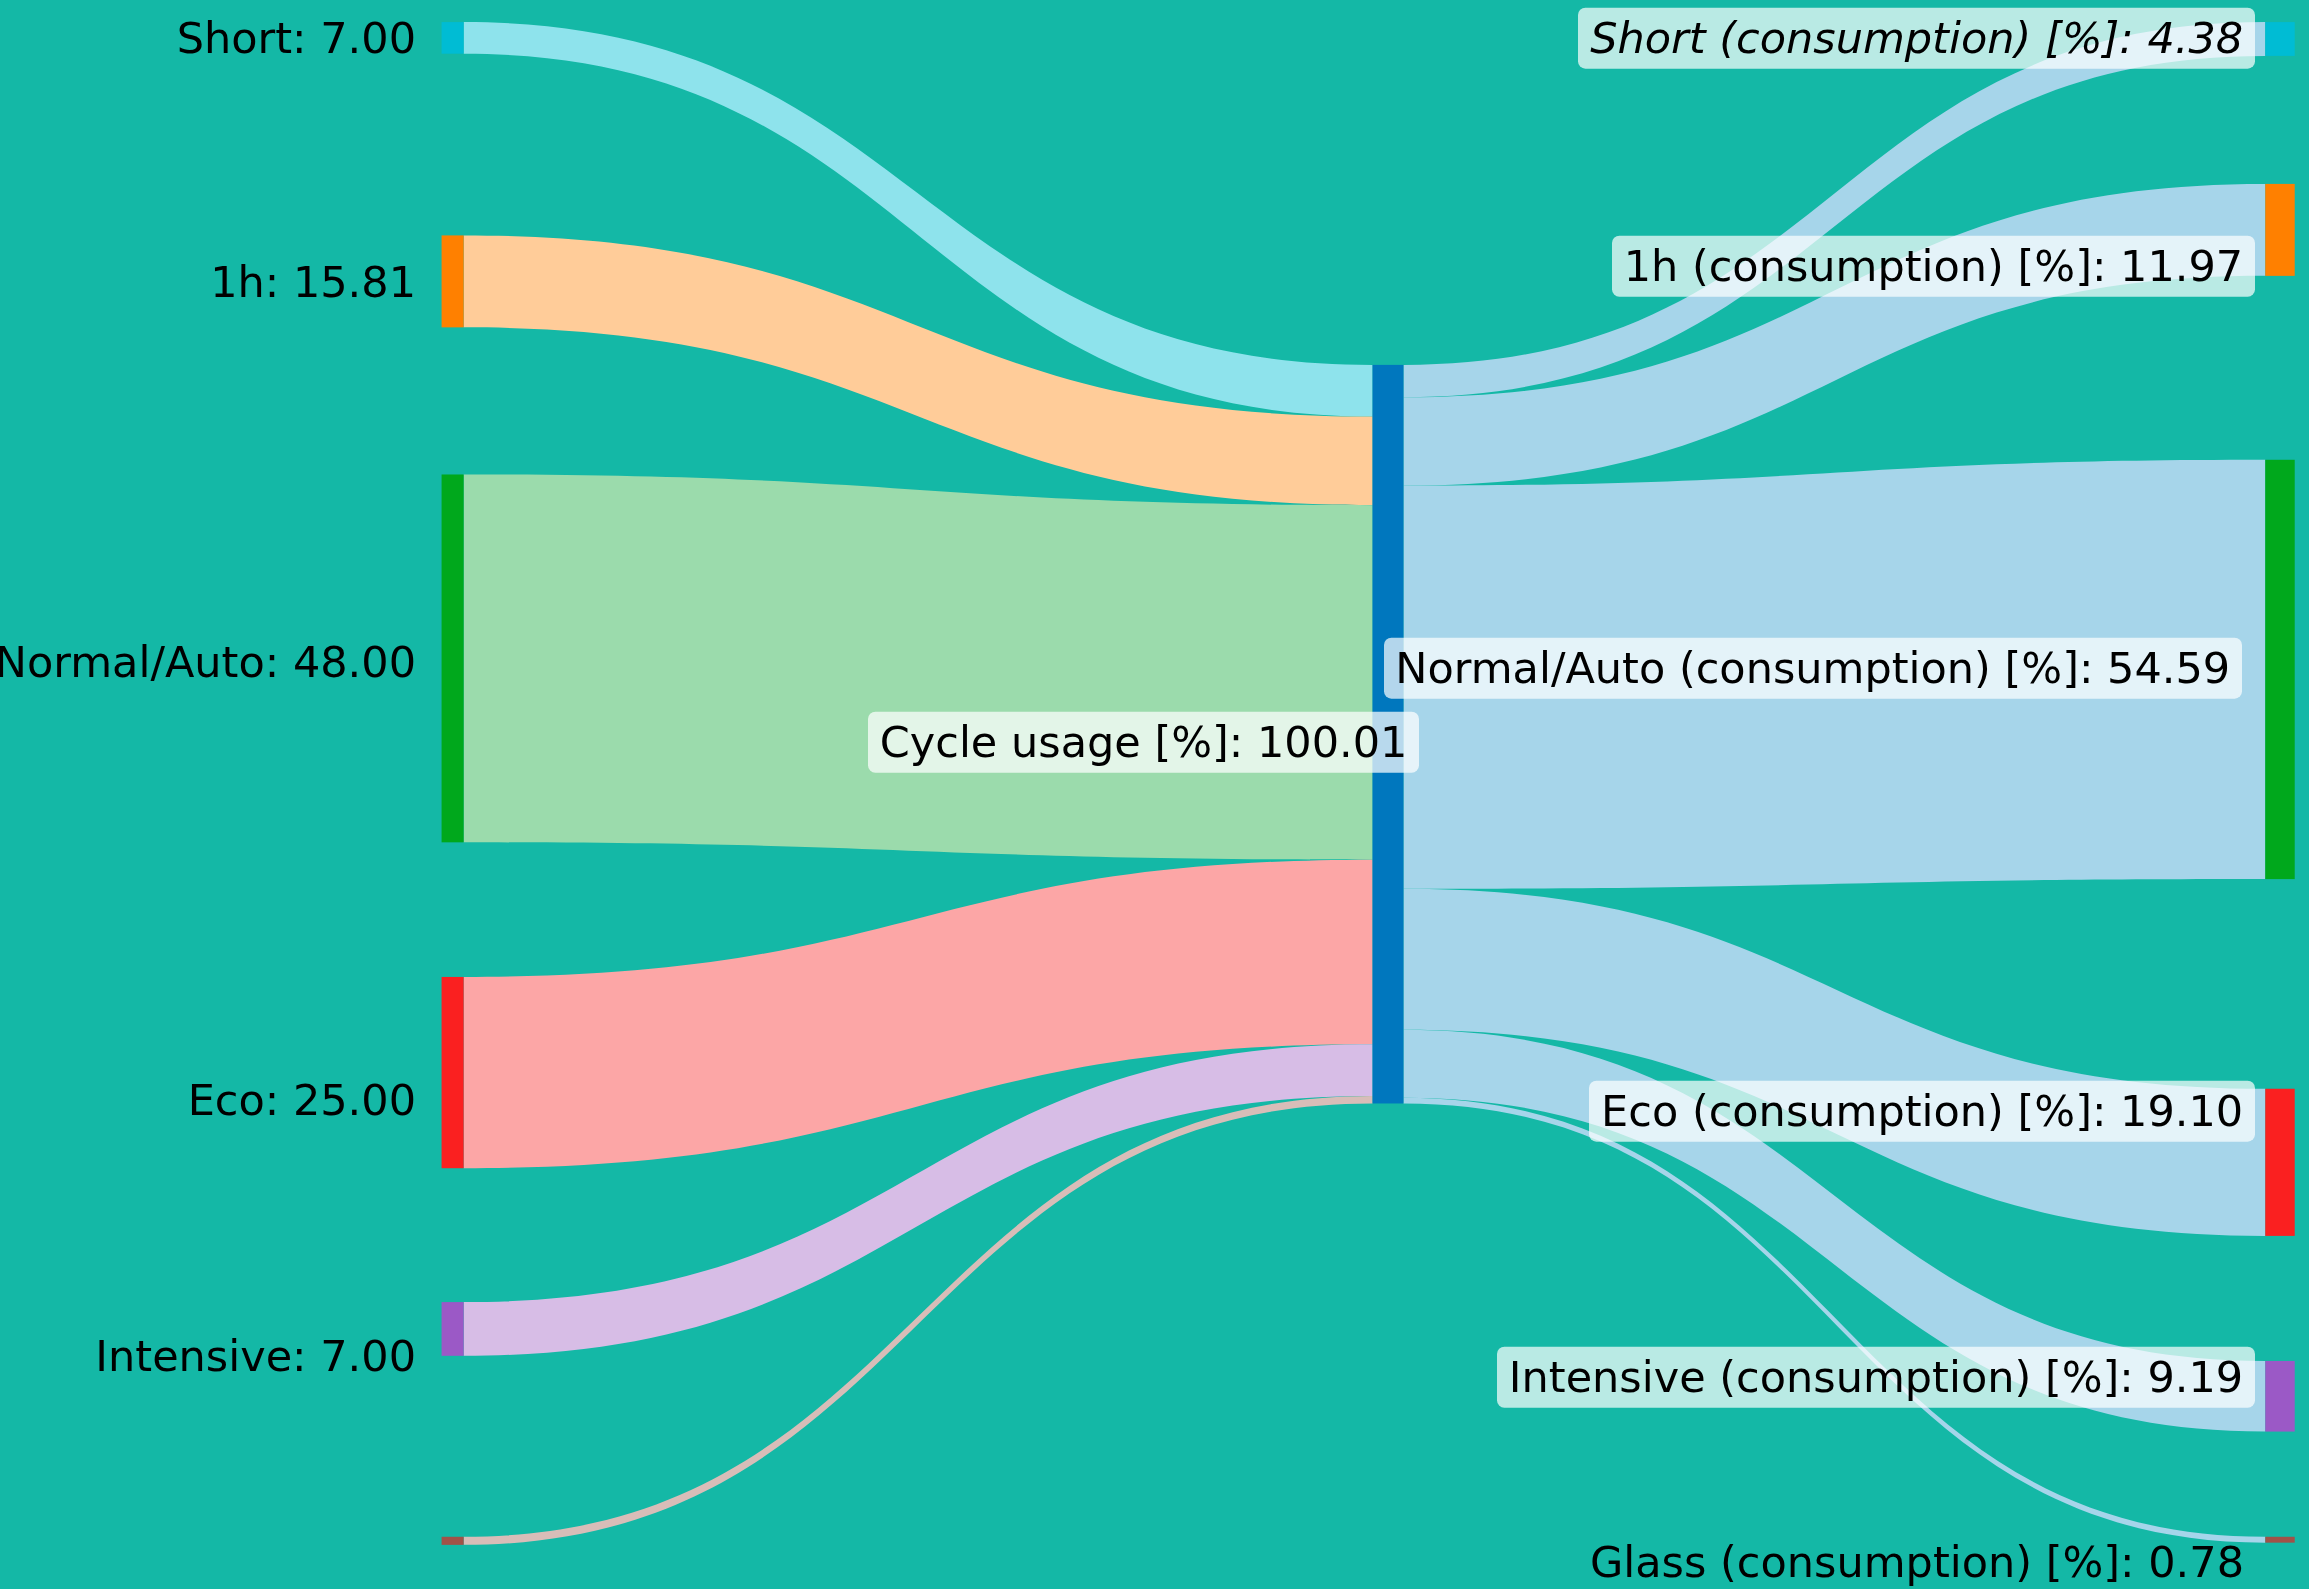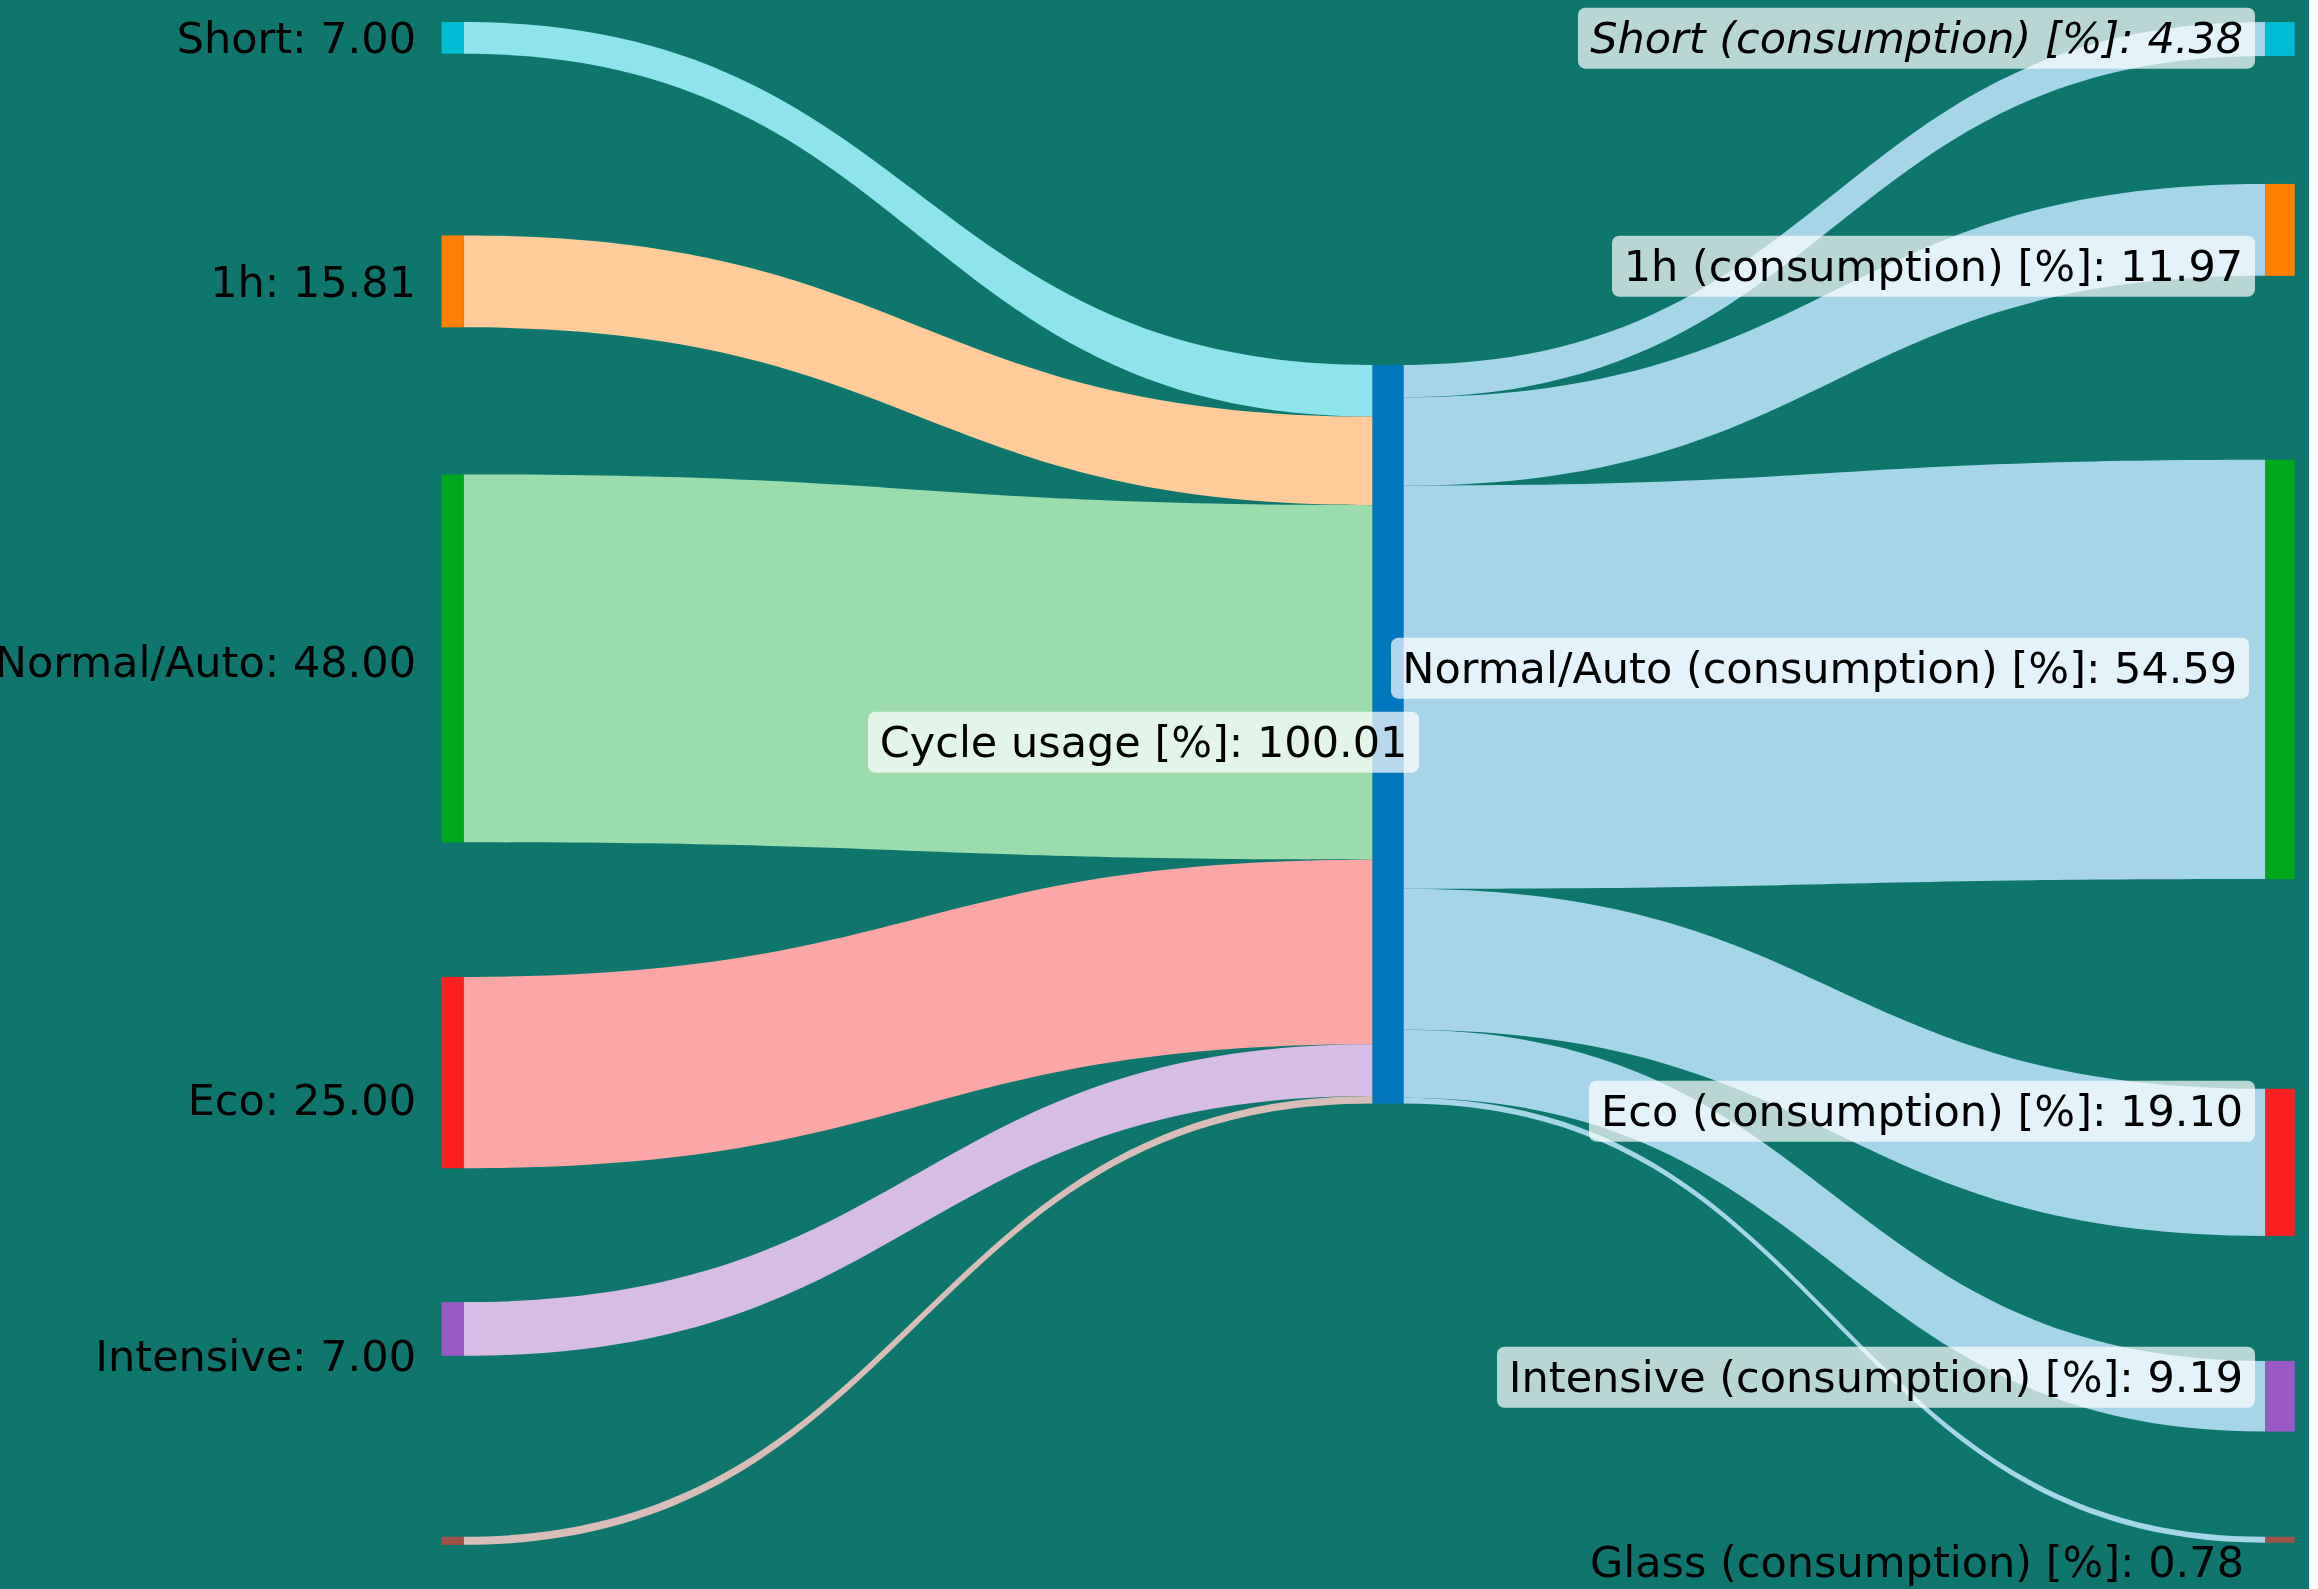--- a/index.html
+++ b/index.html
@@ -1,17 +1,17 @@
 <!DOCTYPE html>
 <html style="font-size:11.8px"><head>
 <meta charset="utf-8">
 <style>
   html,body{margin:0;padding:0;background:#ffffff;}
   body{width:2319px;height:1589px;overflow:hidden;font-family:"DejaVu Sans",sans-serif;}
-  #stage{position:relative;width:2309px;height:1589px;background:#0f766e;}
+  #stage{position:relative;width:2309px;height:1589px;background:#14b8a6;}
   svg#sankey{position:absolute;left:0;top:0;width:2319px;height:1589px;display:block;}
   .node-label{
     position:absolute;
     font-family:"DejaVu Sans",sans-serif;
     font-size:43px;
     color:#000000;
     white-space:nowrap;
     line-height:1;
   }
   .node-label.left{ text-align:right; transform:translateY(-50%); }
@@ -68,21 +68,21 @@
 
   <div id="labels-layer">
       <div class="node-label left" style="right: 1893px; top: 38px;">Short: 7.00</div>
       <div class="node-label left" style="right: 1893px; top: 282px;">1h: 15.81</div>
       <div class="node-label left" style="right: 1893px; top: 662px;">Normal/Auto: 48.00</div>
       <div class="node-label left" style="right: 1893px; top: 1100px;">Eco: 25.00</div>
       <div class="node-label left" style="right: 1893px; top: 1356px;">Intensive: 7.00</div>
       <div class="node-label left" style="right: 1893px; top: 1627px; font-weight: bold;">Glass: 1.00</div>
       <div class="node-label right" style="right: 54px; top: 38px; background: rgba(255, 255, 255, 0.7); padding: 8.8px 11.8px; border-radius: 7.4px; font-style: italic;">Short (consumption) [%]: 4.38</div>
       <div class="node-label right" style="right: 54px; top: 266px; background: rgba(255, 255, 255, 0.7); padding: 8.8px 11.8px; border-radius: 7.4px;">1h (consumption) [%]: 11.97</div>
-      <div class="node-label right" style="right: 60px; top: 668px; background: rgba(255, 255, 255, 0.7); padding: 8.8px 11.8px; border-radius: 7.4px;">Normal/Auto (consumption) [%]: 54.59</div>
+      <div class="node-label right" style="right: 67px; top: 668px; background: rgba(255, 255, 255, 0.7); padding: 8.8px 11.8px; border-radius: 7.4px;">Normal/Auto (consumption) [%]: 54.59</div>
       <div class="node-label right" style="right: 54px; top: 1111px; background: rgba(255, 255, 255, 0.7); padding: 8.8px 11.8px; border-radius: 7.4px;">Eco (consumption) [%]: 19.10</div>
       <div class="node-label right" style="right: 54px; top: 1377px; background: rgba(255, 255, 255, 0.7); padding: 8.8px 11.8px; border-radius: 7.4px;">Intensive (consumption) [%]: 9.19</div>
       <div class="node-label right" style="right: 65px; top: 1562px;">Glass (consumption) [%]: 0.78</div>
       <div class="link-label green-bg" style="left: 868px; top: 742px;">Cycle usage [%]: 100.01</div>
     </div>
 
 </div>
 
 
 </body></html>

